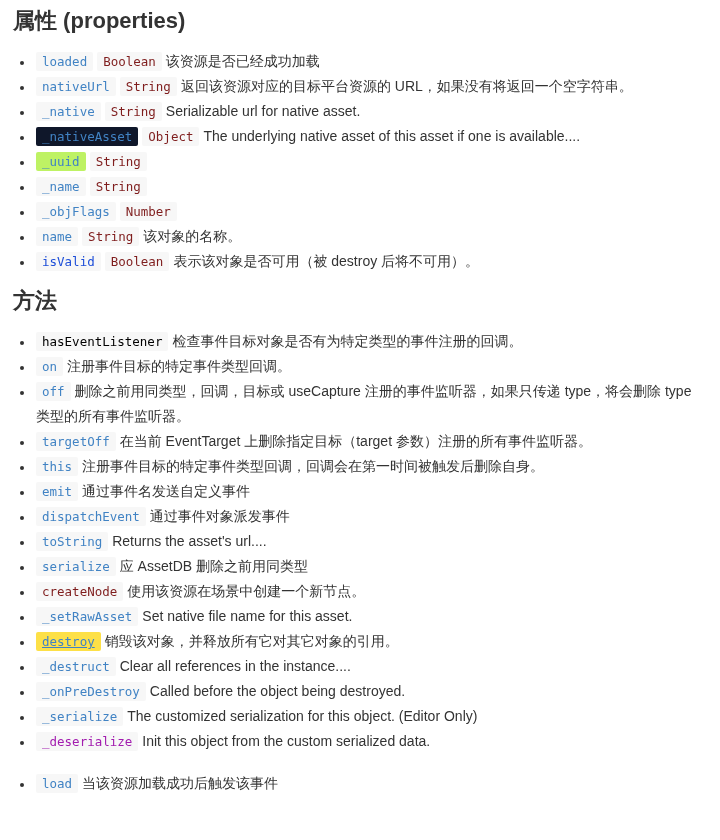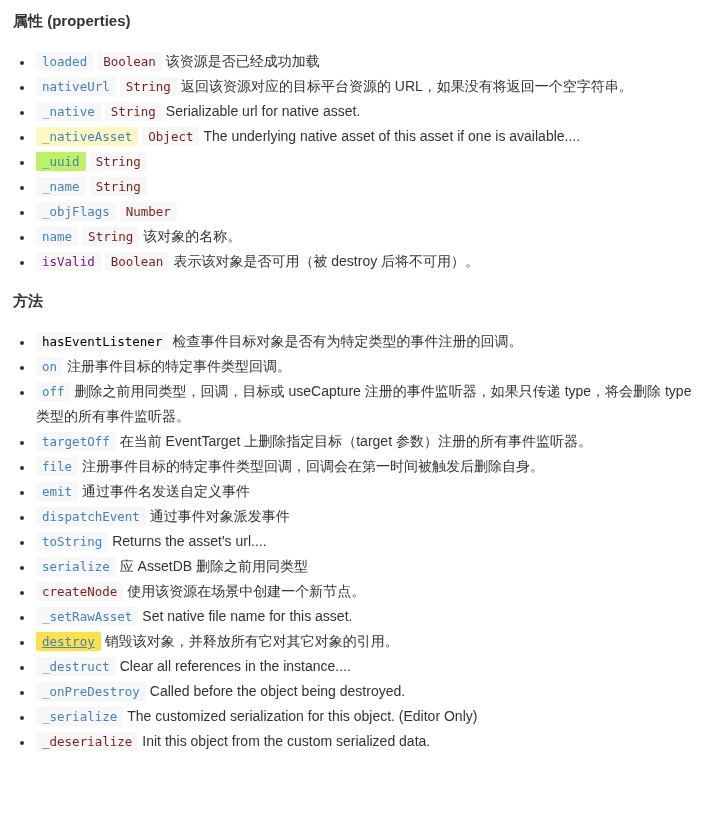--- a/index.html
+++ b/index.html
@@ -11,21 +11,21 @@
     overflow: hidden;
   }
   body {
     font-family: "Liberation Sans", "DejaVu Sans", sans-serif;
     color: #333333;
     box-sizing: border-box;
     padding: 10px 15px 0 13px;
   }
   section { display: block; }
   h2.heading {
-    font-size: 15px;
+    font-size: 22px;
     font-weight: bold;
     color: #333333;
     margin: 0 0 0 0;
     padding: 0;
     line-height: 22px;
   }
   section + section h2.heading { margin-top: 16px; }
   ul.item-list {
     margin: 17px 0 16px 0;
     padding: 0 0 0 21px;
@@ -73,41 +73,41 @@
 
   <li>
     <code class="member-name" style="color: rgb(65, 131, 196); background: rgb(247, 247, 247);">nativeUrl</code><code class="member-type" style="background: rgb(247, 247, 247);">String</code><span class="member-desc">返回该资源对应的目标平台资源的 URL，如果没有将返回一个空字符串。</span>
   </li>
 
   <li>
     <code class="member-name" style="color: rgb(65, 131, 196); background: rgb(247, 247, 247);">_native</code><code class="member-type" style="background: rgb(247, 247, 247);">String</code><span class="member-desc">Serializable url for native asset.</span>
   </li>
 
   <li>
-    <code class="member-name" style="color: rgb(65, 131, 196); background: #fef9c3; margin-top: 32px;">_nativeAsset</code><code class="member-type" style="background: rgb(247, 247, 247);">Object</code><span class="member-desc">The underlying native asset of this asset if one is available....</span>
+    <code class="member-name" style="color: rgb(65, 131, 196); background: #0f172a; margin-top: 32px;">_nativeAsset</code><code class="member-type" style="background: rgb(247, 247, 247);">Object</code><span class="member-desc">The underlying native asset of this asset if one is available....</span>
   </li>
 
   <li>
     <code class="member-name" style="color: rgb(65, 131, 196); background: #bef264;">_uuid</code><code class="member-type" style="background: rgb(247, 247, 247);">String</code>
   </li>
 
   <li>
     <code class="member-name" style="color: rgb(65, 131, 196); background: rgb(247, 247, 247);">_name</code><code class="member-type" style="background: rgb(247, 247, 247);">String</code>
   </li>
 
   <li>
     <code class="member-name" style="color: rgb(65, 131, 196); background: rgb(247, 247, 247);">_objFlags</code><code class="member-type" style="background: rgb(247, 247, 247);">Number</code>
   </li>
 
   <li>
     <code class="member-name" style="color: rgb(65, 131, 196); background: rgb(247, 247, 247);">name</code><code class="member-type" style="background: rgb(247, 247, 247);">String</code><span class="member-desc">该对象的名称。</span>
   </li>
 
   <li>
-    <code class="member-name" style="color: #701a75; background: rgb(247, 247, 247);">isValid</code><code class="member-type" style="background: rgb(247, 247, 247);">Boolean</code><span class="member-desc">表示该对象是否可用（被 destroy 后将不可用）。</span>
+    <code class="member-name" style="color: #1d4ed8; background: rgb(247, 247, 247);">isValid</code><code class="member-type" style="background: rgb(247, 247, 247);">Boolean</code><span class="member-desc">表示该对象是否可用（被 destroy 后将不可用）。</span>
   </li>
 </ul>
   </section>
 
   <section>
     <h2 class="heading">方法</h2>
     <ul class="item-list">
   <li>
     <code class="member-name" style="color: #000000; background: rgb(247, 247, 247);">hasEventListener</code><span class="member-desc">检查事件目标对象是否有为特定类型的事件注册的回调。</span>
   </li>
@@ -118,21 +118,21 @@
 
   <li>
     <code class="member-name" style="color: rgb(65, 131, 196); background: rgb(247, 247, 247);">off</code><span class="member-desc">删除之前用同类型，回调，目标或 useCapture 注册的事件监听器，如果只传递 type，将会删除 type 类型的所有事件监听器。</span>
   </li>
 
   <li>
     <code class="member-name" style="color: rgb(65, 131, 196); background: rgb(247, 247, 247);">targetOff</code><span class="member-desc">在当前 EventTarget 上删除指定目标（target 参数）注册的所有事件监听器。</span>
   </li>
 
   <li>
-    <code class="member-name" style="color: rgb(65, 131, 196); background: rgb(247, 247, 247);">file</code><span class="member-desc">注册事件目标的特定事件类型回调，回调会在第一时间被触发后删除自身。</span>
+    <code class="member-name" style="color: rgb(65, 131, 196); background: rgb(247, 247, 247);">this</code><span class="member-desc">注册事件目标的特定事件类型回调，回调会在第一时间被触发后删除自身。</span>
   </li>
 
   <li>
     <code class="member-name" style="color: rgb(65, 131, 196); background: rgb(247, 247, 247);">emit</code><span class="member-desc">通过事件名发送自定义事件</span>
   </li>
 
   <li>
     <code class="member-name" style="color: rgb(65, 131, 196); background: rgb(247, 247, 247);">dispatchEvent</code><span class="member-desc">通过事件对象派发事件</span>
   </li>
 
@@ -162,20 +162,25 @@
 
   <li>
     <code class="member-name" style="color: rgb(65, 131, 196); background: rgb(247, 247, 247);">_onPreDestroy</code><span class="member-desc">Called before the object being destroyed.</span>
   </li>
 
   <li>
     <code class="member-name" style="color: rgb(65, 131, 196); background: rgb(247, 247, 247);">_serialize</code><span class="member-desc">The customized serialization for this object. (Editor Only)</span>
   </li>
 
   <li>
-    <code class="member-name" style="color: #7f1d1d; background: rgb(247, 247, 247);">_deserialize</code><span class="member-desc">Init this object from the custom serialized data.</span>
+    <code class="member-name" style="color: #a21caf; background: rgb(247, 247, 247);">_deserialize</code><span class="member-desc">Init this object from the custom serialized data.</span>
   </li>
 </ul>
   </section>
 
   <section>
+    <ul class="item-list">
+  <li>
+    <code class="member-name" style="color: rgb(65, 131, 196); background: rgb(247, 247, 247);">load</code><span class="member-desc">当该资源加载成功后触发该事件</span>
+  </li>
+</ul>
   </section>
 </div>
 
 </body></html>

